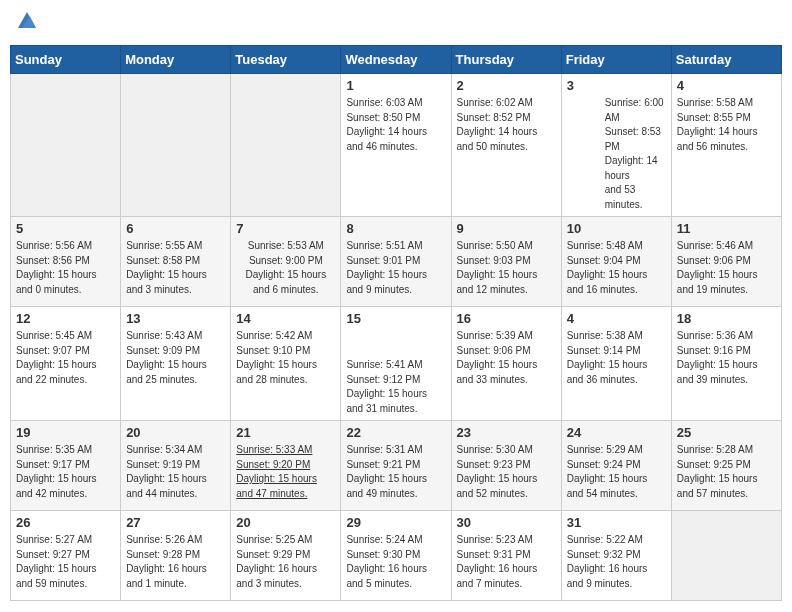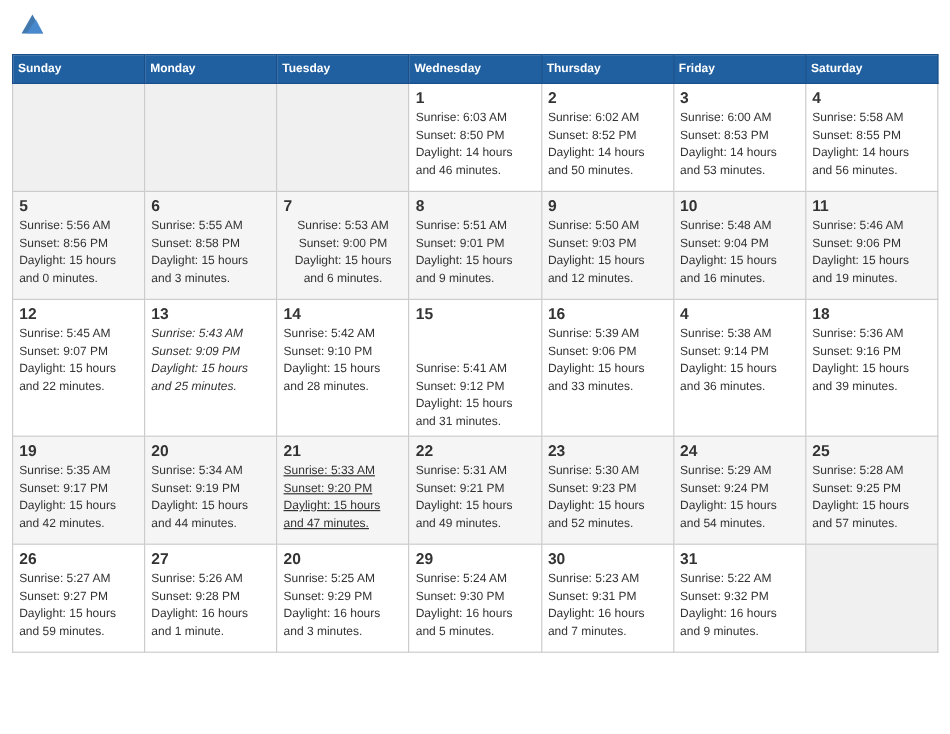--- a/index.html
+++ b/index.html
@@ -51,21 +51,21 @@
       color: #555;
     }
     .calendar {
       width: 100%;
       border-collapse: collapse;
       border: 1px solid #ccc;
     }
     .calendar th {
       background-color: #2060a0;
       color: #fff;
-      font-size: 10px;
+      font-size: 13px;
       font-weight: bold;
       padding: 6px 4px;
       text-align: left;
       border: 1px solid #1a4f8a;
     }
     .calendar td {
       vertical-align: top;
       border: 1px solid #ccc;
       padding: 4px 5px;
       width: calc(100% / 7);
@@ -141,21 +141,21 @@
         </td>
         <td>
           <span class="day-num">2</span>
           <div class="day-info" style="white-space: pre-line;">Sunrise: 6:02 AM
 Sunset: 8:52 PM
 Daylight: 14 hours
 and 50 minutes.</div>
         </td>
         <td>
           <span class="day-num">3</span>
-          <div class="day-info" style="white-space: pre-line;">Sunrise: 6:00 AM
+          <div class="day-info" style="white-space: pre-line; margin-left: 38px;">Sunrise: 6:00 AM
 Sunset: 8:53 PM
 Daylight: 14 hours
 and 53 minutes.</div>
         </td>
         <td>
           <span class="day-num">4</span>
           <div class="day-info" style="white-space: pre-line;">Sunrise: 5:58 AM
 Sunset: 8:55 PM
 Daylight: 14 hours
 and 56 minutes.</div>
@@ -215,21 +215,21 @@
       <tr>
         <td>
           <span class="day-num">12</span>
           <div class="day-info" style="white-space: pre-line;">Sunrise: 5:45 AM
 Sunset: 9:07 PM
 Daylight: 15 hours
 and 22 minutes.</div>
         </td>
         <td>
           <span class="day-num">13</span>
-          <div class="day-info" style="white-space: pre-line; font-style: italic;">Sunrise: 5:43 AM
+          <div class="day-info" style="white-space: pre-line;">Sunrise: 5:43 AM
 Sunset: 9:09 PM
 Daylight: 15 hours
 and 25 minutes.</div>
         </td>
         <td>
           <span class="day-num">14</span>
           <div class="day-info" style="white-space: pre-line;">Sunrise: 5:42 AM
 Sunset: 9:10 PM
 Daylight: 15 hours
 and 28 minutes.</div>

